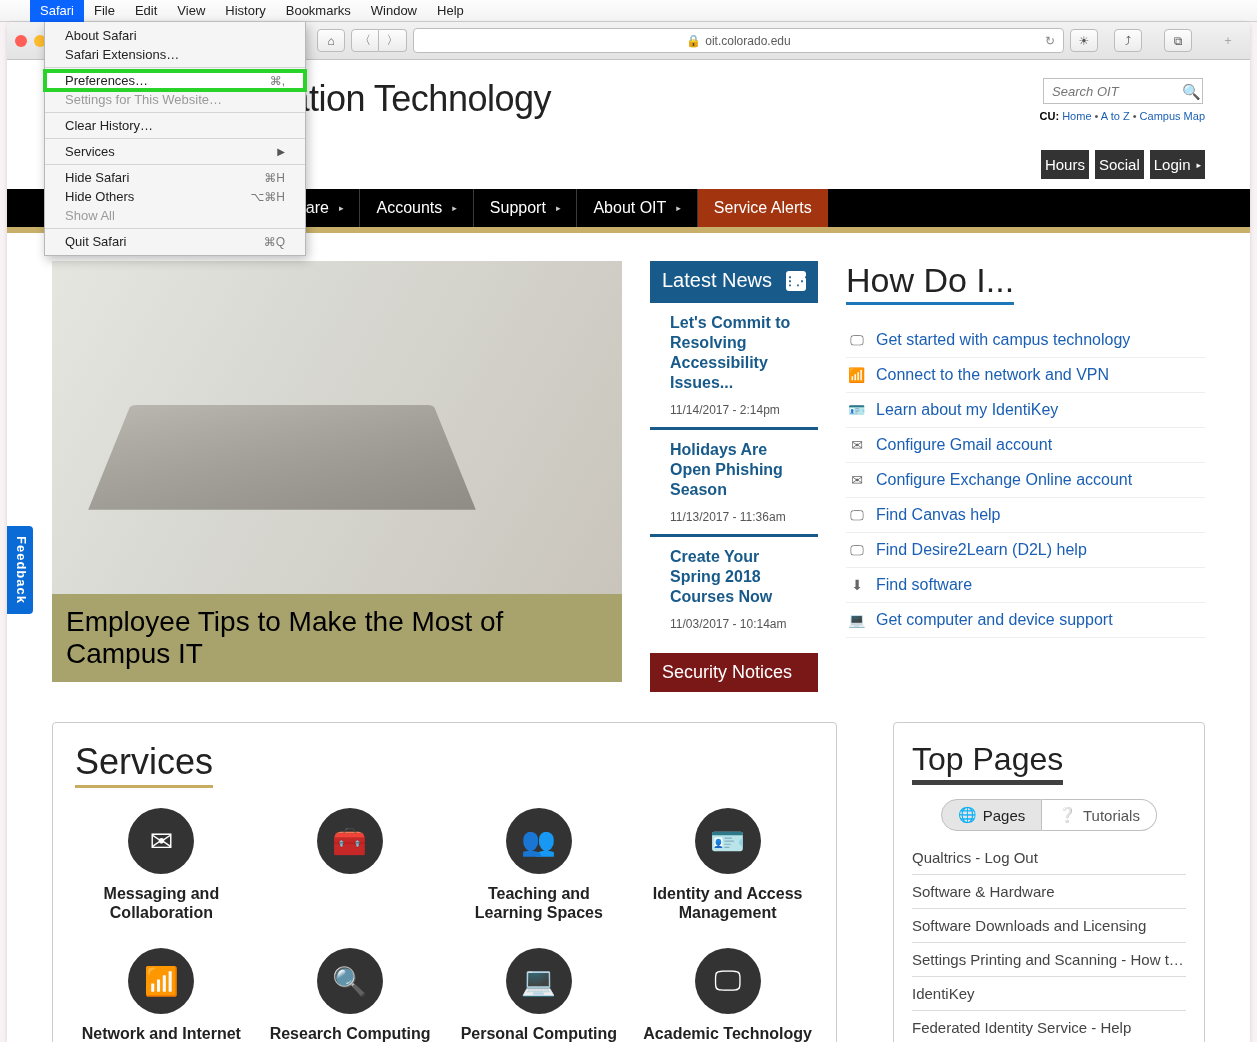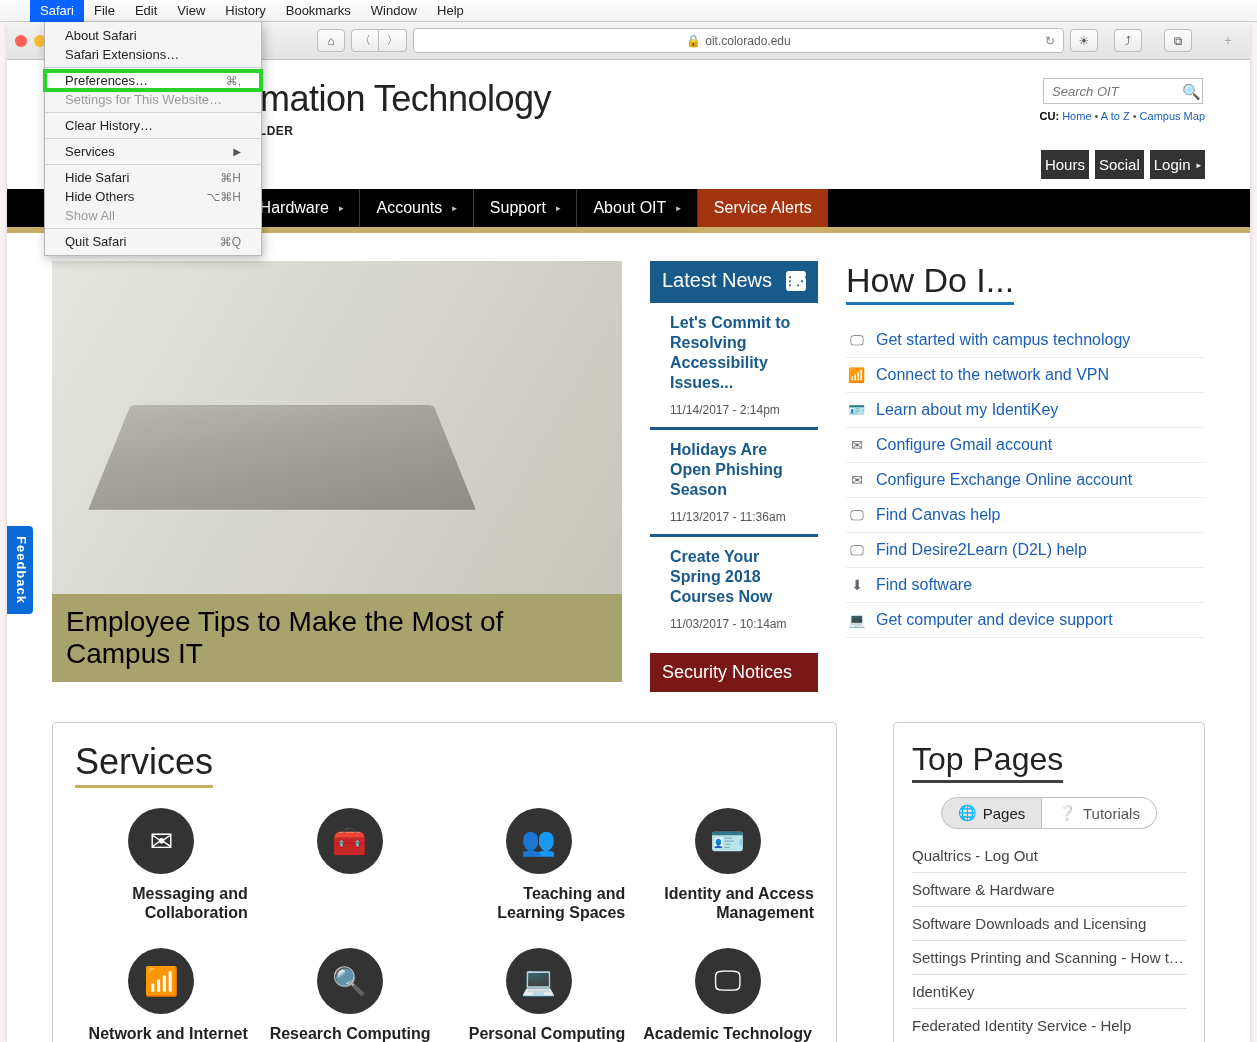--- a/index.html
+++ b/index.html
@@ -5,21 +5,21 @@
 * { margin:0; padding:0; box-sizing:border-box; }
 body { font-family: -apple-system, "Helvetica Neue", Arial, sans-serif; font-size:14px; background:#f8f2f4; width:1257px; height:1042px; overflow:hidden; position:relative; color:#222; }
 
 
 .menubar { height:22px; background:linear-gradient(#fdfdfd,#f3f3f3); display:flex; align-items:center; padding-left:12px; font-size:13px; border-bottom:1px solid #d0d0d0; }
 .menubar .apple { width:18px; text-align:center; }
 .menubar .m { padding:0 10px; height:22px; line-height:22px; cursor:default; }
 .menubar .m.active { background:#0a64ff; color:#fff; }
 
 
-.dropdown { position:absolute; left:44px; top:22px; width:218px; background:#f5f5f5; border:1px solid #b8b8b8; border-top:none; box-shadow:2px 4px 10px rgba(0,0,0,.25); z-index:50; font-size:13px; padding:4px 0; }
+.dropdown { position:absolute; left:44px; top:22px; width:262px; background:#f5f5f5; border:1px solid #b8b8b8; border-top:none; box-shadow:2px 4px 10px rgba(0,0,0,.25); z-index:50; font-size:13px; padding:4px 0; }
 .dropdown .it { padding:2px 20px 2px 20px; display:flex; justify-content:space-between; align-items:center; height:19px; }
 .dropdown .it .sc { color:#7a7a7a; font-size:12px; }
 .dropdown .sep { height:1px; background:#d4d4d4; margin:3px 0; }
 .dropdown .it.disabled { color:#9a9a9a; }
 .dropdown .it.hl { outline:4px solid #29d329; outline-offset:-2px; background:#fff; }
 .dropdown .arrow { font-size:10px; color:#555; }
 
 
 .browser { position:absolute; top:22px; left:7px; right:7px; bottom:0; background:#fff; border-radius:6px 6px 0 0; box-shadow:0 1px 4px rgba(0,0,0,.15); overflow:hidden; }
 .toolbar { height:38px; background:linear-gradient(#f2f2f2,#e3e3e3); border-bottom:1px solid #c4c4c4; display:flex; align-items:center; padding:0 8px; gap:6px; }
@@ -80,24 +80,24 @@
 .hdi li { padding:8px 0 8px 30px; position:relative; font-size:16px; border-bottom:1px solid #eee; }
 .hdi li a { color:#1a5fb4; text-decoration:none; }
 .hdi li .ic { position:absolute; left:2px; top:9px; width:18px; font-size:14px; color:#666; text-align:center; }
 
 .lower { padding:30px 45px 0 45px; display:flex; gap:56px; }
 .services { flex:1; border:1px solid #ccc; border-radius:4px; padding:18px 22px 30px 22px; }
 .services h2 { font-size:36px; font-weight:400; border-bottom:3px solid #c7ad5d; display:inline-block; padding-bottom:2px; margin-bottom:20px; }
 .svcgrid { display:grid; grid-template-columns:repeat(4,1fr); gap:26px 16px; }
 .svc { display:flex; flex-direction:column; align-items:center; text-align:center; gap:10px; }
 .svc .circ { width:66px; height:66px; border-radius:50%; background:#333; display:flex; align-items:center; justify-content:center; color:#fff; font-size:28px; }
-.svc .lbl { font-size:16px; font-weight:600; line-height:1.2; color:#222;text-align:right; }
+.svc .lbl { font-size:16px; font-weight:600; line-height:1.2; color:#222; }
 
 .toppages { width:312px; flex-shrink:0; border:1px solid #ccc; border-radius:4px; padding:18px 18px 10px 18px; }
-.toppages h2 { font-size:32px; font-weight:400; border-bottom:3px solid #404040; display:inline-block; padding-bottom:2px; margin-bottom:14px; }
+.toppages h2 { font-size:32px; font-weight:400; border-bottom:5px solid #404040; display:inline-block; padding-bottom:2px; margin-bottom:14px; }
 .tabsw { display:flex; justify-content:center; margin-bottom:10px; }
 .tab { border:1px solid #c0c0c0; padding:6px 16px; font-size:15px; display:flex; align-items:center; gap:6px; color:#555; }
 .tab.active { background:#e5e5e5; border-radius:16px 0 0 16px; color:#222;}
 .tab:last-child{border-radius:0 16px 16px 0; border-left:none;}
 .tplist { list-style:none; }
 .tplist li { padding:8px 0; border-bottom:1px solid #ddd; font-size:15px; color:#444; white-space:nowrap; overflow:hidden; text-overflow:ellipsis; }
 
 
 .feedback { position:absolute; left:0; top:466px; width:26px; background:#0a6bd6; color:#fff; writing-mode:vertical-rl; padding:10px 4px; font-size:13px; font-weight:600; border-radius:0 4px 4px 0; letter-spacing:1px; }
 </style>

